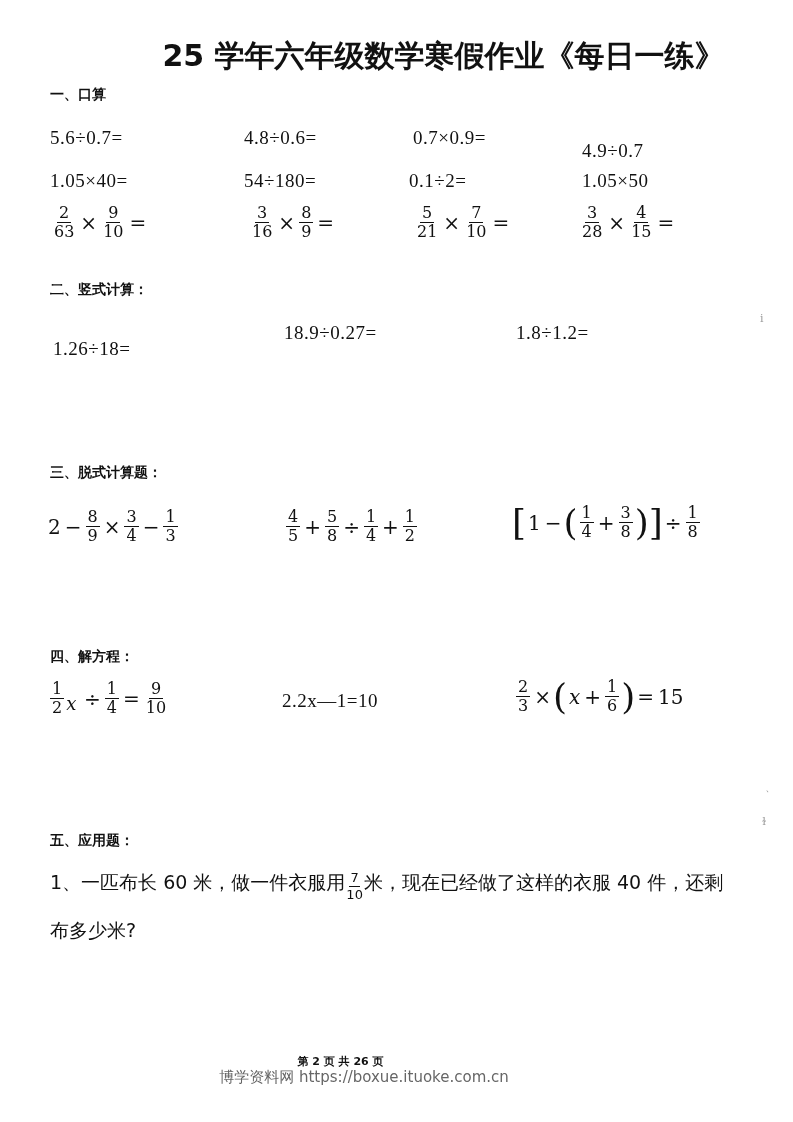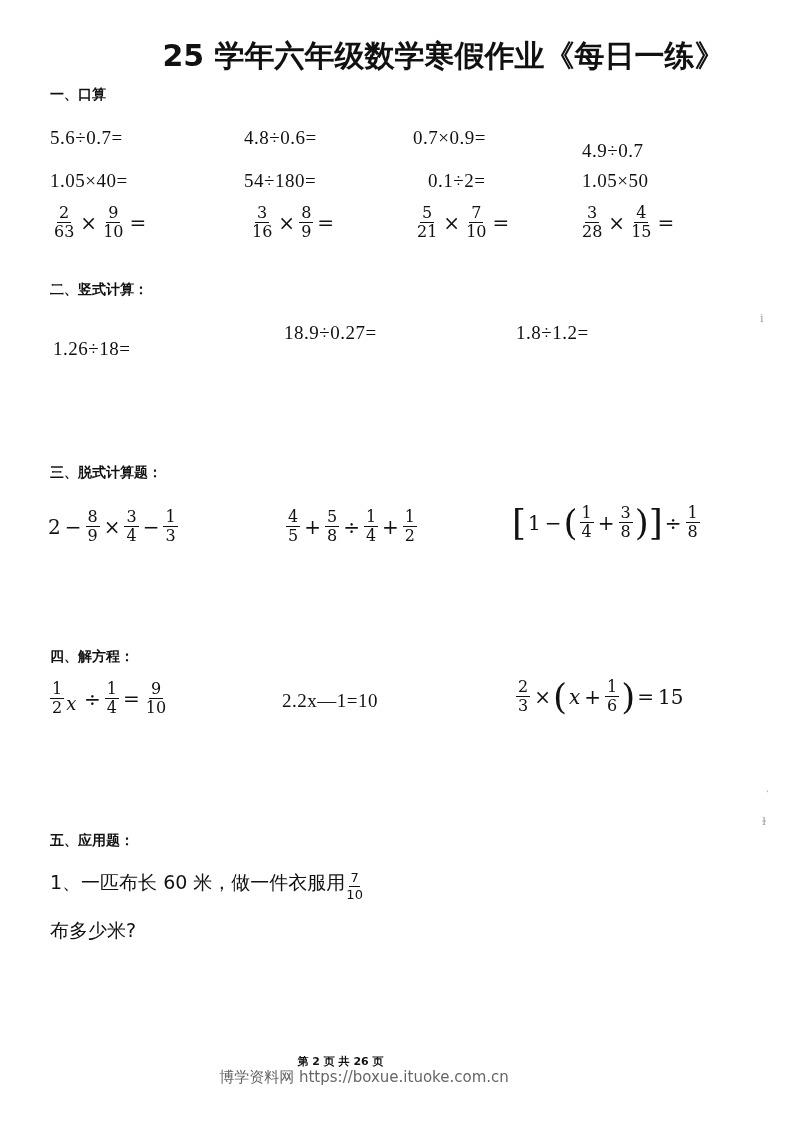--- a/index.html
+++ b/index.html
@@ -51,21 +51,21 @@
 
 <div class="abs section" style="left:50px; top:86px;">一、口算</div>
 
 <div class="abs mono" style="left:50px; top:127px;">5.6÷0.7=</div>
 <div class="abs mono" style="left:244px; top:127px;">4.8÷0.6=</div>
 <div class="abs mono" style="left:413px; top:127px;">0.7×0.9=</div>
 <div class="abs mono" style="left:582px; top:140px;">4.9÷0.7</div>
 
 <div class="abs mono" style="left:50px; top:170px;">1.05×40=</div>
 <div class="abs mono" style="left:244px; top:170px;">54÷180=</div>
-<div class="abs mono" style="left:428px; top:170px;">0.1÷2=</div>
+<div class="abs mono" style="left:409px; top:170px;">0.1÷2=</div>
 <div class="abs mono" style="left:582px; top:170px;">1.05×50</div>
 
 <div class="abs prob" style="left:50px; top:204px;">
   <span class="frac">
       <span class="num">2</span>
       <span class="den">63</span>
     </span><span class="op">×</span><span class="frac">
       <span class="num">9</span>
       <span class="den">10</span>
     </span><span class="op">=</span>
@@ -176,18 +176,18 @@
 </div>
 <span class="speck" style="left:765px; top:780px;">、</span>
 <span class="speck" style="left:762px; top:815px;">ɫ</span>
 
 <div class="abs section" style="left:50px; top:832px;"><span>五、应用题：</span></div>
 
 <div class="abs word" style="left:50px; top:870px;">
   <span>1、一匹布长 60 米，做一件衣服用</span><span class="small-frac">
       <span class="num">7</span>
       <span class="den">10</span>
-    </span>
+    </span><span>米，现在已经做了这样的衣服 40 件，还剩</span>
 </div>
 <div class="abs word" style="left:50px; top:918px;">布多少米?</div>
 
 <div class="abs footer1">第 2 页 共 26 页</div>
 <div class="abs footer2">博学资料网 https://boxue.ituoke.com.cn</div>
 
 </body></html>

